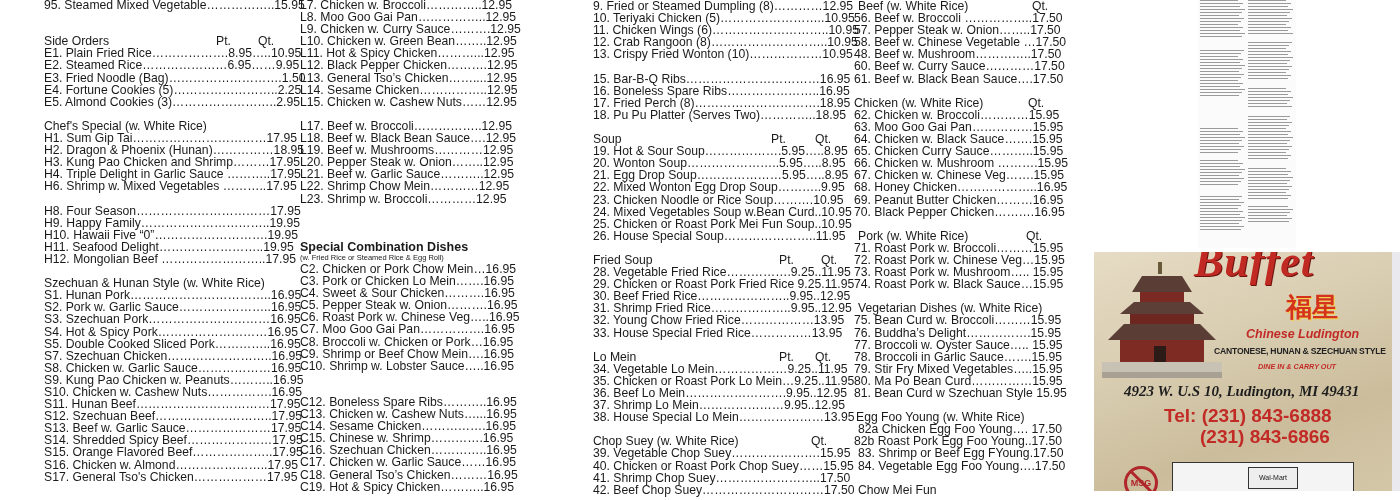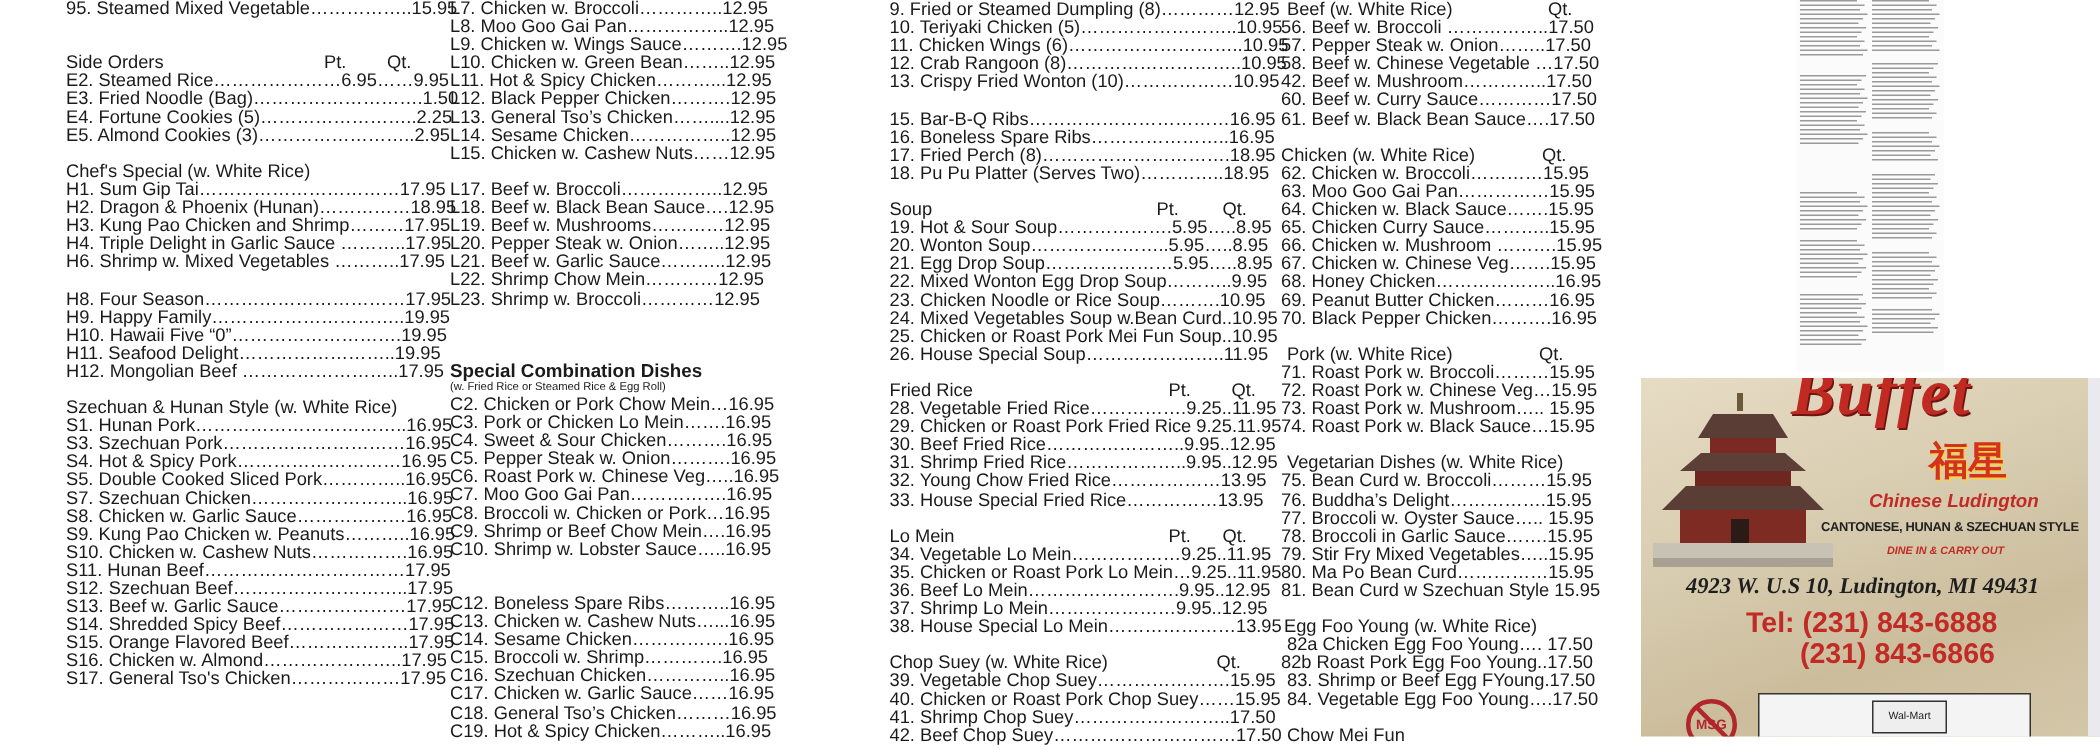--- a/index.html
+++ b/index.html
@@ -37,60 +37,62 @@
 
 <div class="col" style="left:44px;top:-1px;width:245px;">
   <div class="ln">95. Steamed Mixed Vegetable……………..15.95</div>
   <div class="gap"></div>
     <div class="gap"></div>
   <div class="hd">
     <span>Side Orders</span>
     <span class="pt" style="left:172px">Pt.</span>
     <span class="qt" style="left:214px">Qt.</span>
   </div>
+  <div class="ln">E1. Plain Fried Rice……………….8.95…..10.95</div>
   <div class="ln">E2. Steamed Rice…………………6.95……9.95</div>
   <div class="ln">E3. Fried Noodle (Bag)……………………….1.50</div>
   <div class="ln">E4. Fortune Cookies (5)……………………..2.25</div>
   <div class="ln">E5. Almond Cookies (3)……………………..2.95</div>
   <div class="gap"></div>
   <div class="hd">Chef's Special   (w. White Rice)</div>
   <div class="ln">H1. Sum Gip Tai……………………………17.95</div>
   <div class="ln">H2. Dragon &amp; Phoenix (Hunan)……………18.95</div>
   <div class="ln">H3. Kung Pao Chicken and Shrimp………17.95</div>
   <div class="ln">H4. Triple Delight in Garlic Sauce ………..17.95</div>
   <div class="ln">H6. Shrimp w. Mixed Vegetables ………..17.95</div>
   <div class="gap"></div>
   <div class="ln">H8. Four Season……………………………17.95</div>
   <div class="ln">H9. Happy Family…………………………..19.95</div>
   <div class="ln">H10. Hawaii Five “0”……………………….19.95</div>
   <div class="ln">H11. Seafood Delight……………………..19.95</div>
   <div class="ln">H12. Mongolian Beef ……………………..17.95</div>
   <div class="gap"></div>
   <div class="hd">Szechuan &amp; Hunan Style   (w. White Rice)</div>
   <div class="ln">S1. Hunan Pork……………………………..16.95</div>
+  <div class="ln">S2. Pork w. Garlic Sauce…………………..16.95</div>
   <div class="ln">S3. Szechuan Pork…………………………16.95</div>
   <div class="ln">S4. Hot &amp; Spicy Pork………………………16.95</div>
   <div class="ln">S5. Double Cooked Sliced Pork…………..16.95</div>
   <div class="ln">S7. Szechuan Chicken……………………..16.95</div>
   <div class="ln">S8. Chicken w. Garlic Sauce………………16.95</div>
   <div class="ln">S9. Kung Pao Chicken w. Peanuts………..16.95</div>
   <div class="ln">S10. Chicken w. Cashew Nuts…………….16.95</div>
   <div class="ln">S11. Hunan Beef……………………………17.95</div>
   <div class="ln">S12. Szechuan Beef………………………..17.95</div>
   <div class="ln">S13. Beef w. Garlic Sauce…………………17.95</div>
   <div class="ln">S14. Shredded Spicy Beef…………………17.95</div>
   <div class="ln">S15. Orange Flavored Beef………………..17.95</div>
   <div class="ln">S16. Chicken w. Almond…………………..17.95</div>
   <div class="ln">S17. General Tso's Chicken………………17.95</div>
 </div>
 
 <div class="col" style="left:300px;top:-1px;width:210px;">
   <div class="ln">L7. Chicken w. Broccoli…………..12.95</div>
   <div class="ln">L8. Moo Goo Gai Pan……………..12.95</div>
-  <div class="ln">L9. Chicken w. Wings Sauce……….12.95</div>
+  <div class="ln">L9. Chicken w. Curry Sauce……….12.95</div>
   <div class="ln">L10. Chicken w. Green Bean……..12.95</div>
   <div class="ln">L11. Hot &amp; Spicy Chicken………...12.95</div>
   <div class="ln">L12. Black Pepper Chicken……….12.95</div>
   <div class="ln">L13. General Tso’s Chicken……....12.95</div>
   <div class="ln">L14. Sesame Chicken……………..12.95</div>
   <div class="ln">L15. Chicken w. Cashew Nuts……12.95</div>
   <div class="gap"></div>
   <div class="ln">L17. Beef w. Broccoli……………..12.95</div>
   <div class="ln">L18. Beef w. Black Bean Sauce….12.95</div>
   <div class="ln">L19. Beef w. Mushrooms…………12.95</div>
@@ -110,21 +112,21 @@
   <div class="ln">C6. Roast Pork w. Chinese Veg…..16.95</div>
   <div class="ln">C7. Moo Goo Gai Pan…………….16.95</div>
   <div class="ln">C8. Broccoli w. Chicken or Pork…16.95</div>
   <div class="ln">C9. Shrimp or Beef Chow Mein….16.95</div>
   <div class="ln">C10. Shrimp w. Lobster Sauce…..16.95</div>
   <div class="gap"></div>
     <div class="gap"></div>
   <div class="ln">C12. Boneless Spare Ribs………..16.95</div>
   <div class="ln">C13. Chicken w. Cashew Nuts…...16.95</div>
   <div class="ln">C14. Sesame Chicken…………….16.95</div>
-  <div class="ln">C15. Broccoli w. Shrimp………….16.95</div>
+  <div class="ln">C15. Chinese w. Shrimp………….16.95</div>
   <div class="ln">C16. Szechuan Chicken…………..16.95</div>
   <div class="ln">C17. Chicken w. Garlic Sauce……16.95</div>
   <div class="ln">C18. General Tso’s Chicken………16.95</div>
   <div class="ln">C19. Hot &amp; Spicy Chicken………..16.95</div>
 </div>
 
 <div class="col" style="left:593px;top:0px;width:250px;">
   <div class="ln">9. Fried or Steamed Dumpling (8)…………12.95</div>
   <div class="ln">10. Teriyaki Chicken (5)……………………..10.95</div>
   <div class="ln">11. Chicken Wings (6)………………………..10.95</div>
@@ -144,21 +146,21 @@
   <div class="ln">19. Hot &amp; Sour Soup……………….5.95…..8.95</div>
   <div class="ln">20. Wonton Soup…………………..5.95…..8.95</div>
   <div class="ln">21. Egg Drop Soup…………………5.95…..8.95</div>
   <div class="ln">22. Mixed Wonton Egg Drop Soup………..9.95</div>
   <div class="ln">23. Chicken Noodle or Rice Soup……….10.95</div>
   <div class="ln">24. Mixed Vegetables Soup w.Bean Curd..10.95</div>
   <div class="ln">25. Chicken or Roast Pork Mei Fun Soup..10.95</div>
   <div class="ln">26. House Special Soup…………………..11.95</div>
   <div class="gap"></div>
   <div class="hd">
-    <span>Fried Rice</span>
+    <span>Fried Soup</span>
     <span class="pt" style="left:186px">Pt.</span>
     <span class="qt" style="left:228px">Qt.</span>
   </div>
   <div class="ln">28. Vegetable Fried Rice…………….9.25..11.95</div>
   <div class="ln">29. Chicken or Roast Pork Fried Rice 9.25.11.95</div>
   <div class="ln">30. Beef Fried Rice…………………..9.95..12.95</div>
   <div class="ln">31. Shrimp Fried Rice………………..9.95..12.95</div>
   <div class="ln">32. Young Chow Fried Rice………………13.95</div>
   <div class="ln">33. House Special Fried Rice……………13.95</div>
   <div class="gap"></div>
@@ -184,21 +186,21 @@
 </div>
 
 <div class="col" style="left:854px;top:0px;width:205px;">
   <div class="hd">
     <span style="padding-left:4px">Beef   (w. White Rice)</span>
     <span class="qt" style="left:178px">Qt.</span>
   </div>
   <div class="ln">56. Beef w. Broccoli ……………..17.50</div>
   <div class="ln">57. Pepper Steak w. Onion……..17.50</div>
   <div class="ln">58. Beef w. Chinese Vegetable …17.50</div>
-  <div class="ln">42. Beef w. Mushroom…………..17.50</div>
+  <div class="ln">48. Beef w. Mushroom…………..17.50</div>
   <div class="ln">60. Beef w. Curry Sauce…………17.50</div>
   <div class="ln">61. Beef w. Black Bean Sauce….17.50</div>
   <div class="gap"></div>
   <div class="hd">
     <span>Chicken   (w. White Rice)</span>
     <span class="qt" style="left:174px">Qt.</span>
   </div>
   <div class="ln">62. Chicken w. Broccoli…………15.95</div>
   <div class="ln">63. Moo Goo Gai Pan……………15.95</div>
   <div class="ln">64. Chicken w. Black Sauce…….15.95</div>

